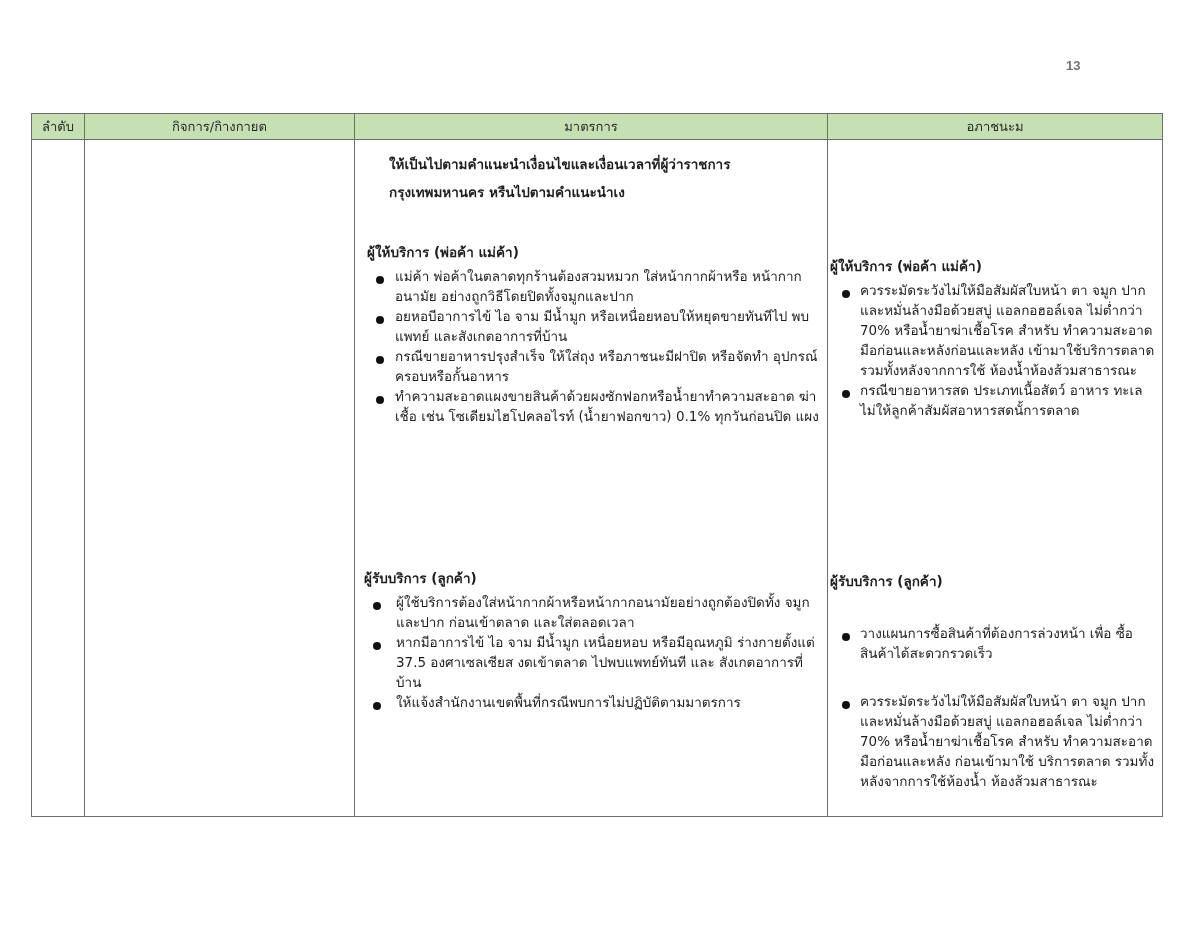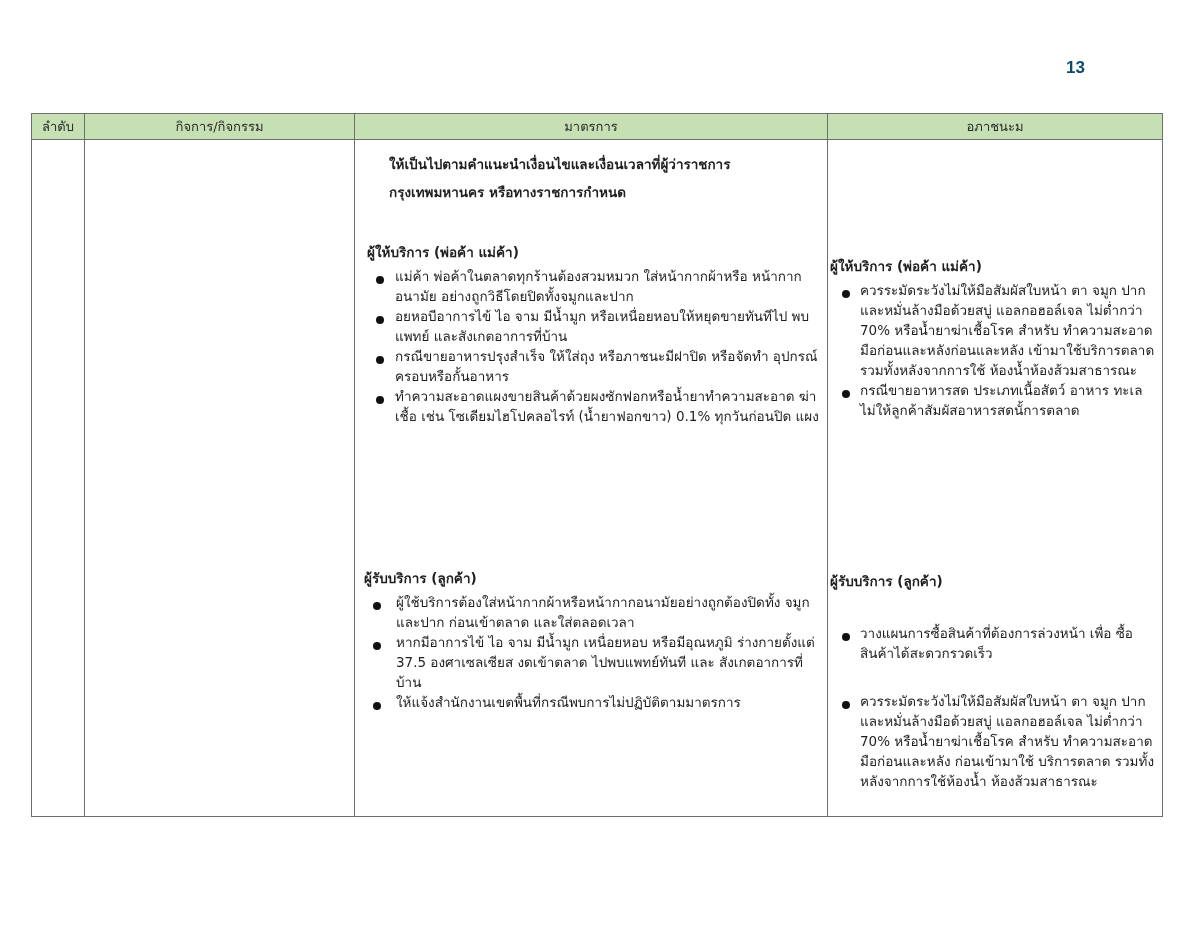--- a/index.html
+++ b/index.html
@@ -14,22 +14,22 @@
     overflow: hidden;
     font-family: "DejaVu Sans", "Liberation Sans", sans-serif;
     color: #1a1a1a;
   }
   .page-number {
     position: absolute;
     left: 1066px;
     top: 58px;
     font-family: "Liberation Sans", sans-serif;
     font-weight: bold;
-    font-size: 17px;
-    color: #0c4a6e;
+    font-size: 13px;
+    color: #737373;
   }
   table.measures {
     position: absolute;
     left: 31px;
     top: 113px;
     width: 1131px;
     border-collapse: collapse;
     table-layout: fixed;
   }
   table.measures th, table.measures td {
@@ -113,38 +113,38 @@
 <table class="measures">
   <colgroup>
     <col class="col-no">
     <col class="col-activity">
     <col class="col-measure">
     <col class="col-advice">
   </colgroup>
   <thead>
     <tr>
       <th>ลำดับ</th>
-      <th>กิจการ/กิจกรรม</th>
+      <th>กิจการ/กิางกายต</th>
       <th>มาตรการ</th>
       <th>อภาชนะม</th>
     </tr>
   </thead>
   <tbody>
     <tr>
       <td>
         <div class="cell-inner"></div>
       </td>
       <td>
         <div class="cell-inner"></div>
       </td>
       <td>
         <div class="cell-inner">
           <div class="m-intro">
             <div class="text-line">ให้เป็นไปตามคำแนะนำเงื่อนไขและเงื่อนเวลาที่ผู้ว่าราชการ</div>
-            <div class="text-line">กรุงเทพมหานคร หรือทางราชการกำหนด</div>
+            <div class="text-line">กรุงเทพมหานคร หรืนไปตามคำแนะนำเง</div>
           </div>
 
           <div class="m-provider">
             <div class="section-heading">ผู้ให้บริการ (พ่อค้า แม่ค้า)</div>
             <ul class="bullets">
               <li><span class="bullet-dot"></span><span>แม่ค้า พ่อค้าในตลาดทุกร้านต้องสวมหมวก ใส่หน้ากากผ้าหรือ หน้ากากอนามัย อย่างถูกวิธีโดยปิดทั้งจมูกและปาก</span></li>
               <li><span class="bullet-dot"></span><span>อยหอบีอาการไข้ ไอ จาม มีน้ำมูก หรือเหนื่อยหอบให้หยุดขายทันทีไป พบแพทย์ และสังเกตอาการที่บ้าน</span></li>
               <li><span class="bullet-dot"></span><span>กรณีขายอาหารปรุงสำเร็จ ให้ใส่ถุง หรือภาชนะมีฝาปิด หรือจัดทำ อุปกรณ์ครอบหรือกั้นอาหาร</span></li>
               <li><span class="bullet-dot"></span><span>ทำความสะอาดแผงขายสินค้าด้วยผงซักฟอกหรือน้ำยาทำความสะอาด ฆ่าเชื้อ เช่น โซเดียมไฮโปคลอไรท์ (น้ำยาฟอกขาว) 0.1% ทุกวันก่อนปิด แผง</span></li>
             </ul>

